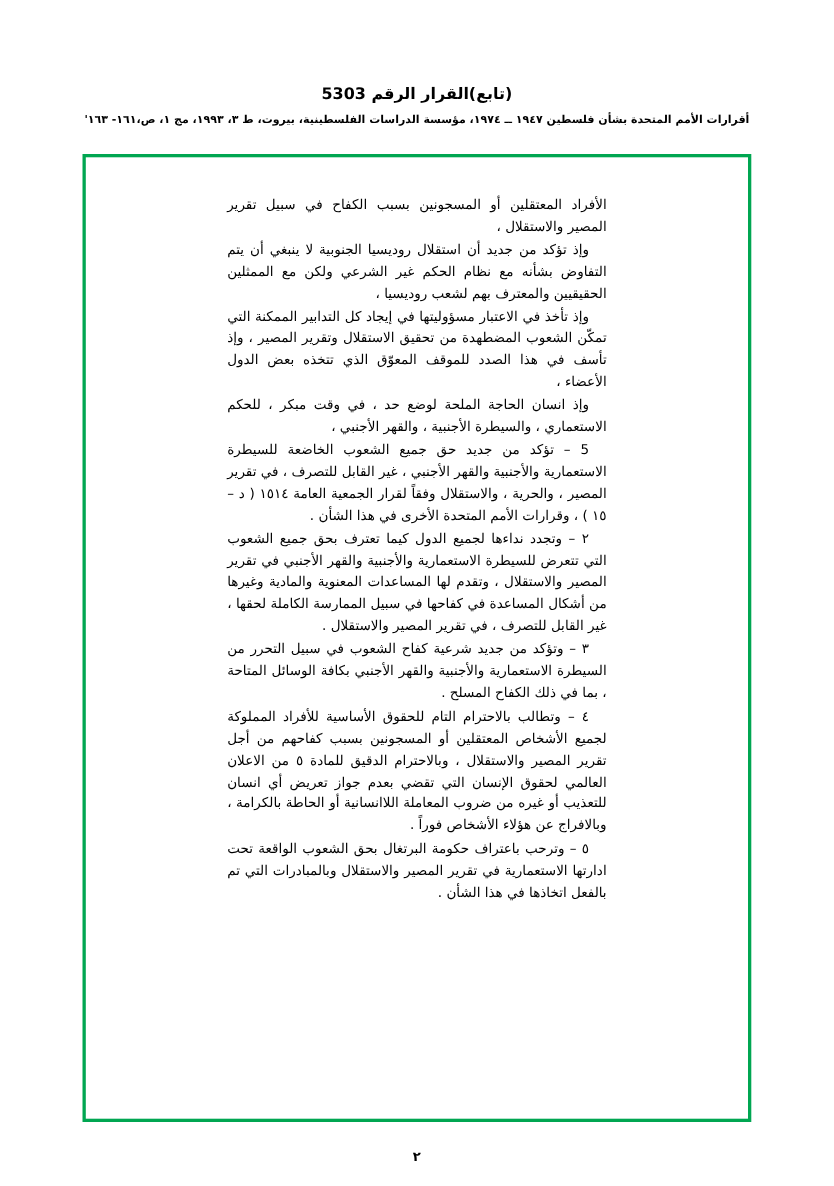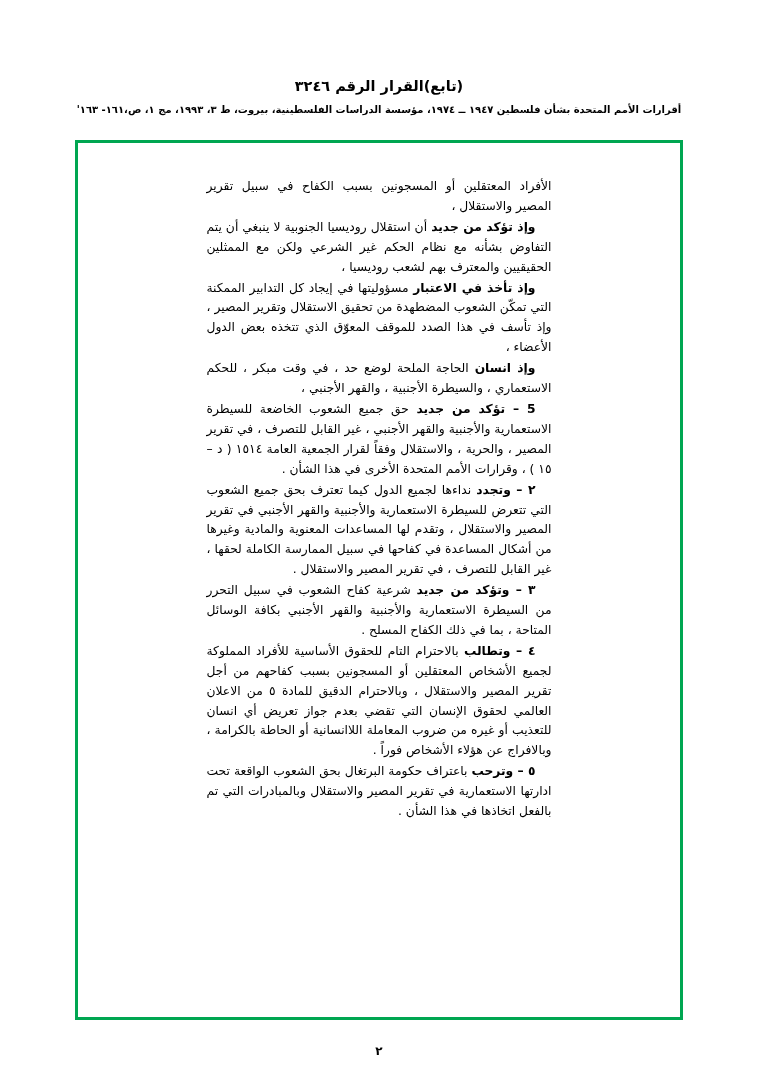--- a/index.html
+++ b/index.html
@@ -63,21 +63,21 @@
 
   .para {
     font-size: 12.3px;
     line-height: 1.62;
     margin: 0 0 1px 0;
     text-align: justify;
     text-align-last: right;
   }
 
   .para .lead {
-    font-weight: bold;
+    font-weight: normal;
   }
 
   .indent {
     text-indent: 16px;
   }
 
   .page-number {
     position: absolute;
     bottom: 20px;
     left: 0;
@@ -85,21 +85,21 @@
     text-align: center;
     font-size: 12px;
     font-weight: bold;
   }
 </style>
 </head>
 <body>
 
 <div class="page">
 
-  <div class="doc-title">(تابع)القرار الرقم ٣٢٤٦</div>
+  <div class="doc-title">(تابع)القرار الرقم 5303</div>
 
   <div class="doc-source">أقرارات الأمم المتحدة بشأن فلسطين ١٩٤٧ ــ ١٩٧٤، مؤسسة الدراسات الفلسطينية، بيروت، ط ٣، ١٩٩٣، مج ١، ص،١٦١- ١٦٣'</div>
 
   <div class="frame" style="border-color: rgb(0, 166, 81);">
     <div class="frame-inner">
       <div class="body-col">
 
         <p class="para">
           <span>الأفراد المعتقلين أو المسجونين بسبب الكفاح في سبيل تقرير المصير والاستقلال ،</span>
         </p>

